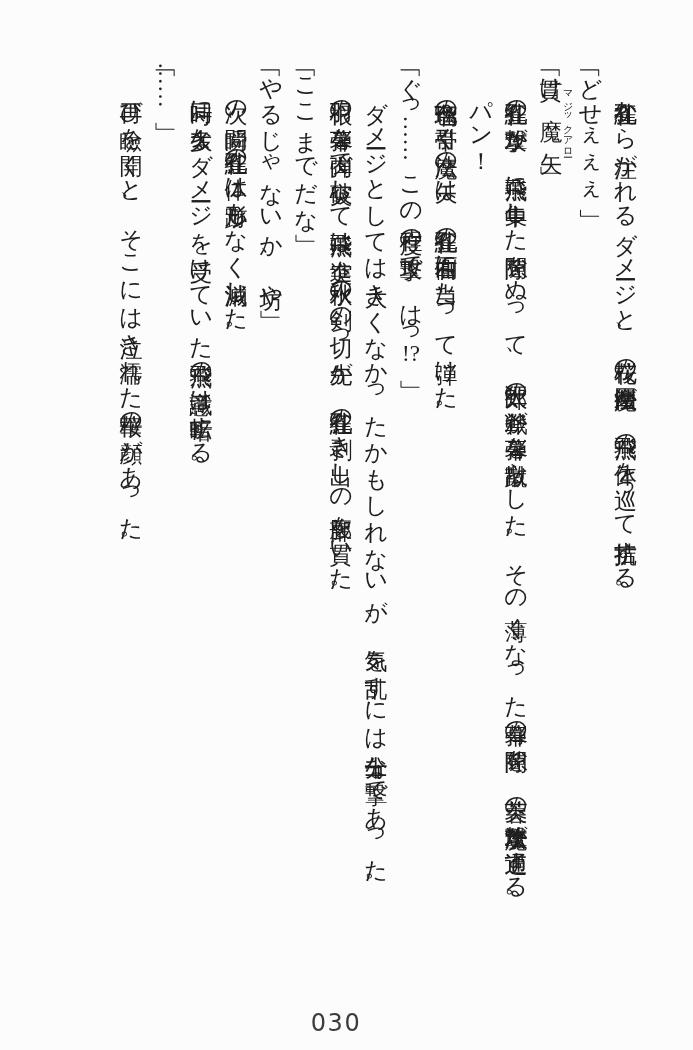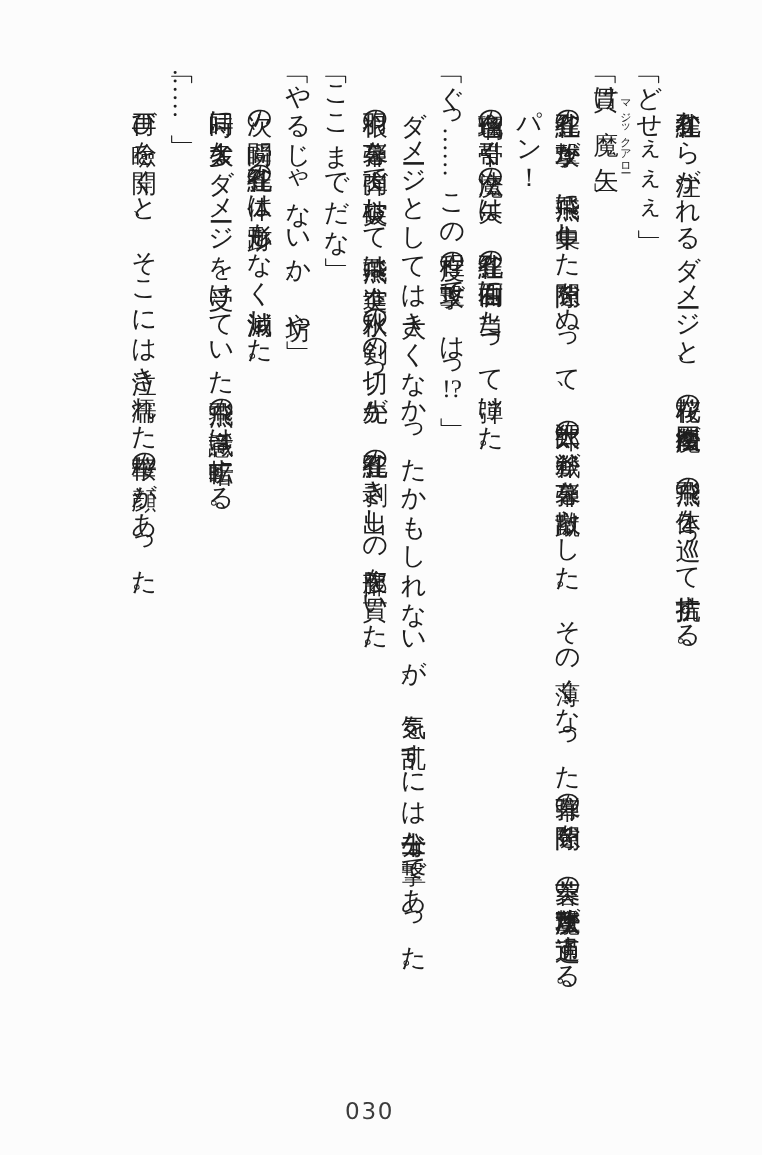--- a/index.html
+++ b/index.html
@@ -39,25 +39,25 @@
     font-size: 10px;
     font-weight: 400;
     letter-spacing: 0;
   }
   .tcy {
     text-combine-upright: all;
     -webkit-text-combine: horizontal;
   }
   .page-number {
     position: absolute;
-    bottom: 28px;
+    bottom: 13px;
     left: 336px;
     transform: translateX(-50%);
     font-family: "DejaVu Sans", "Liberation Sans", sans-serif;
-    font-size: 21px;
+    font-size: 24px;
     font-weight: 400;
     color: #3c3c3c;
     letter-spacing: 1.5px;
   }
 </style>
 </head>
 <body>
 
 <div class="page">
   <div class="text-area">

